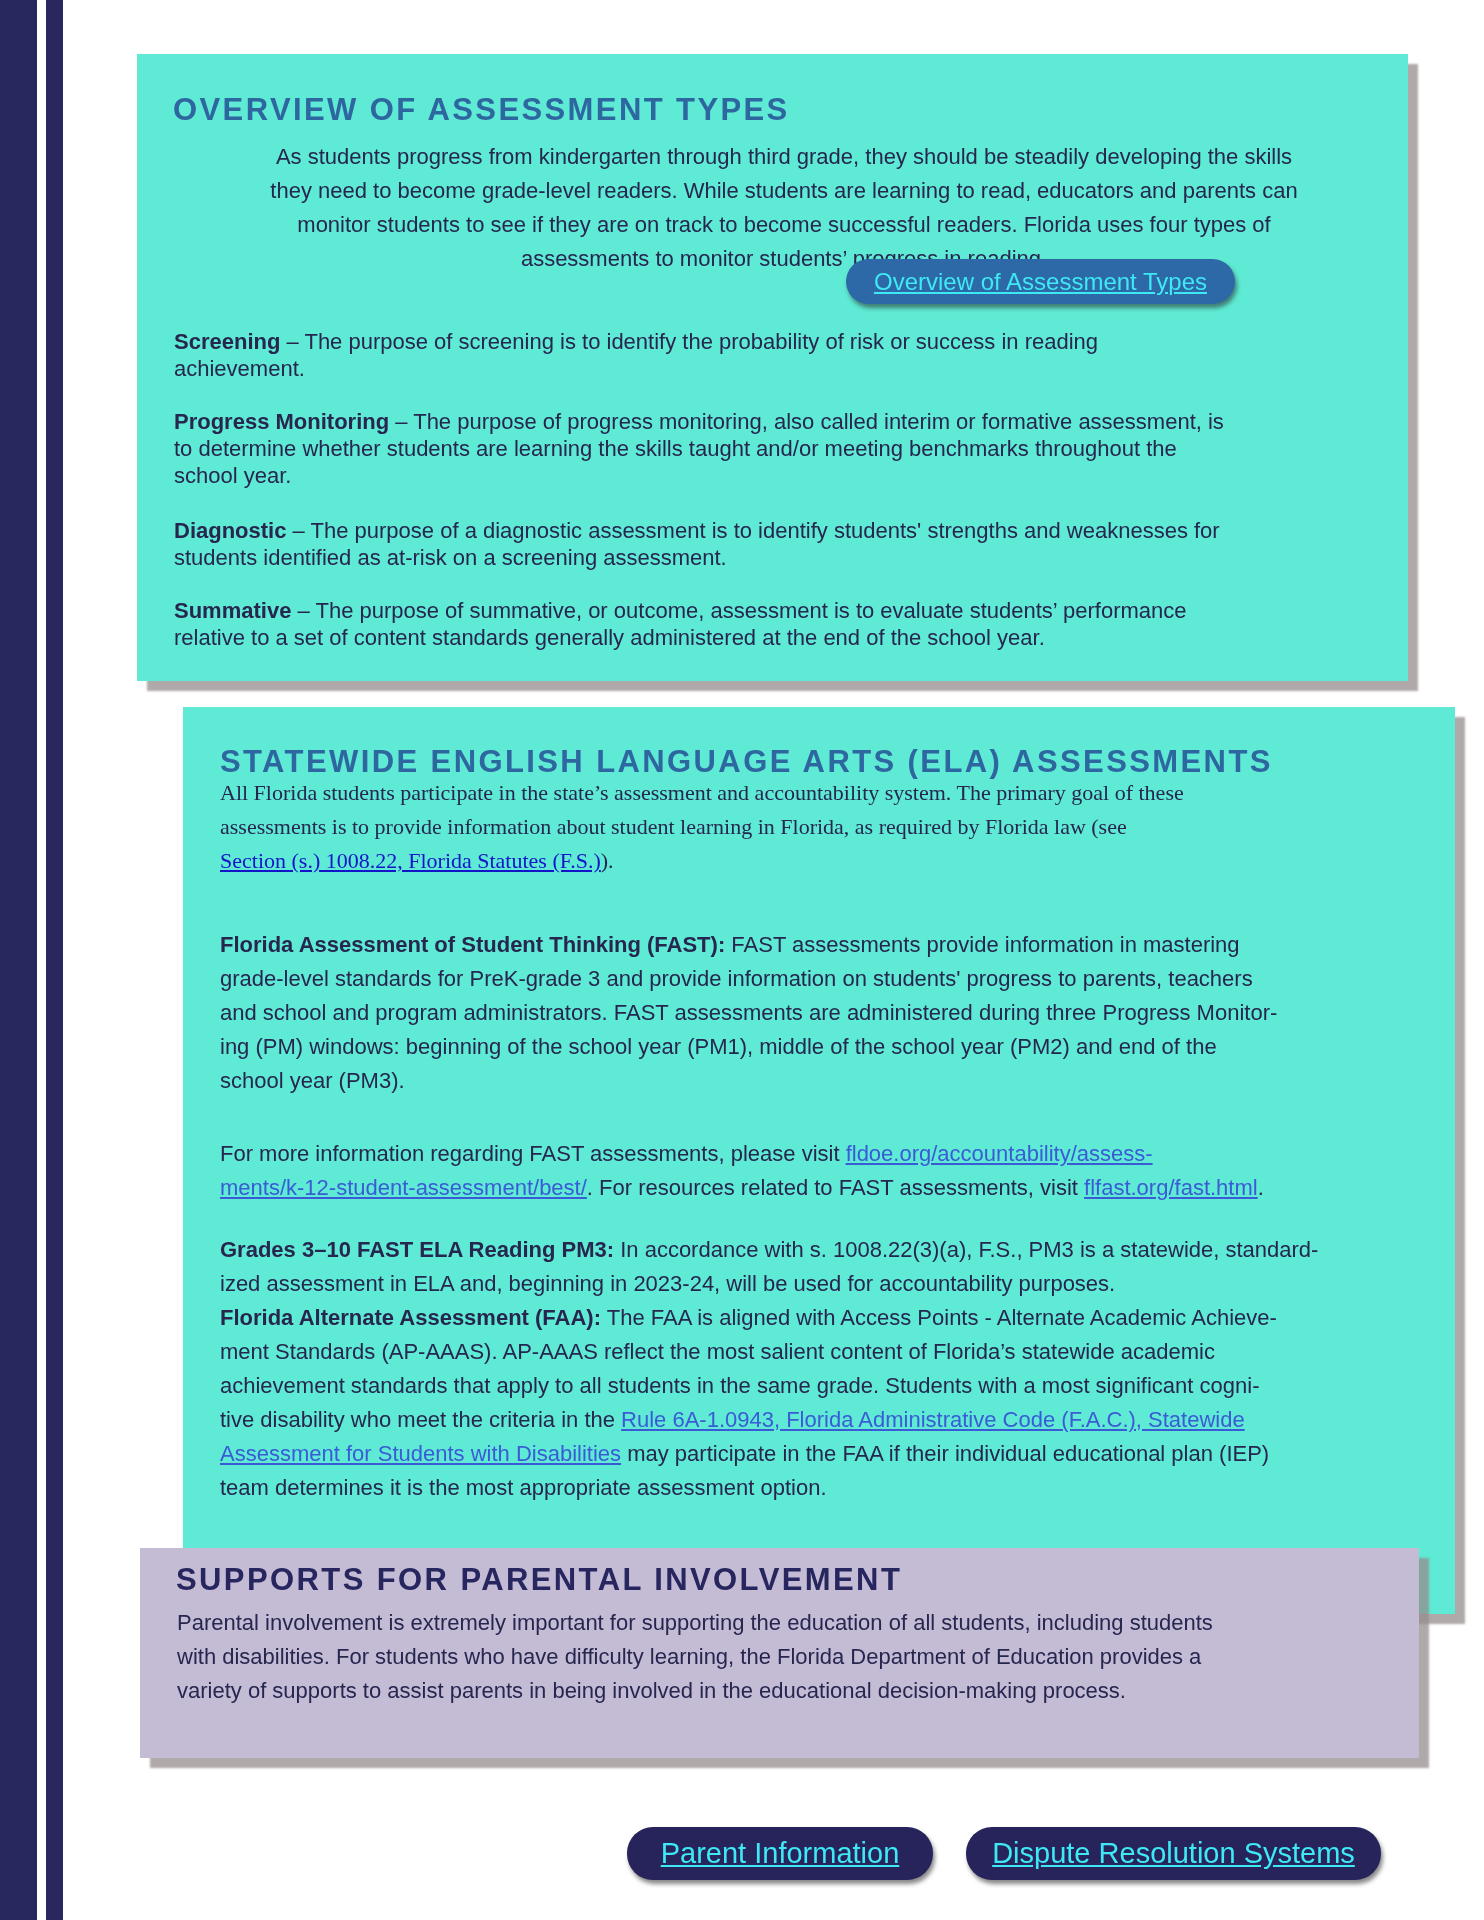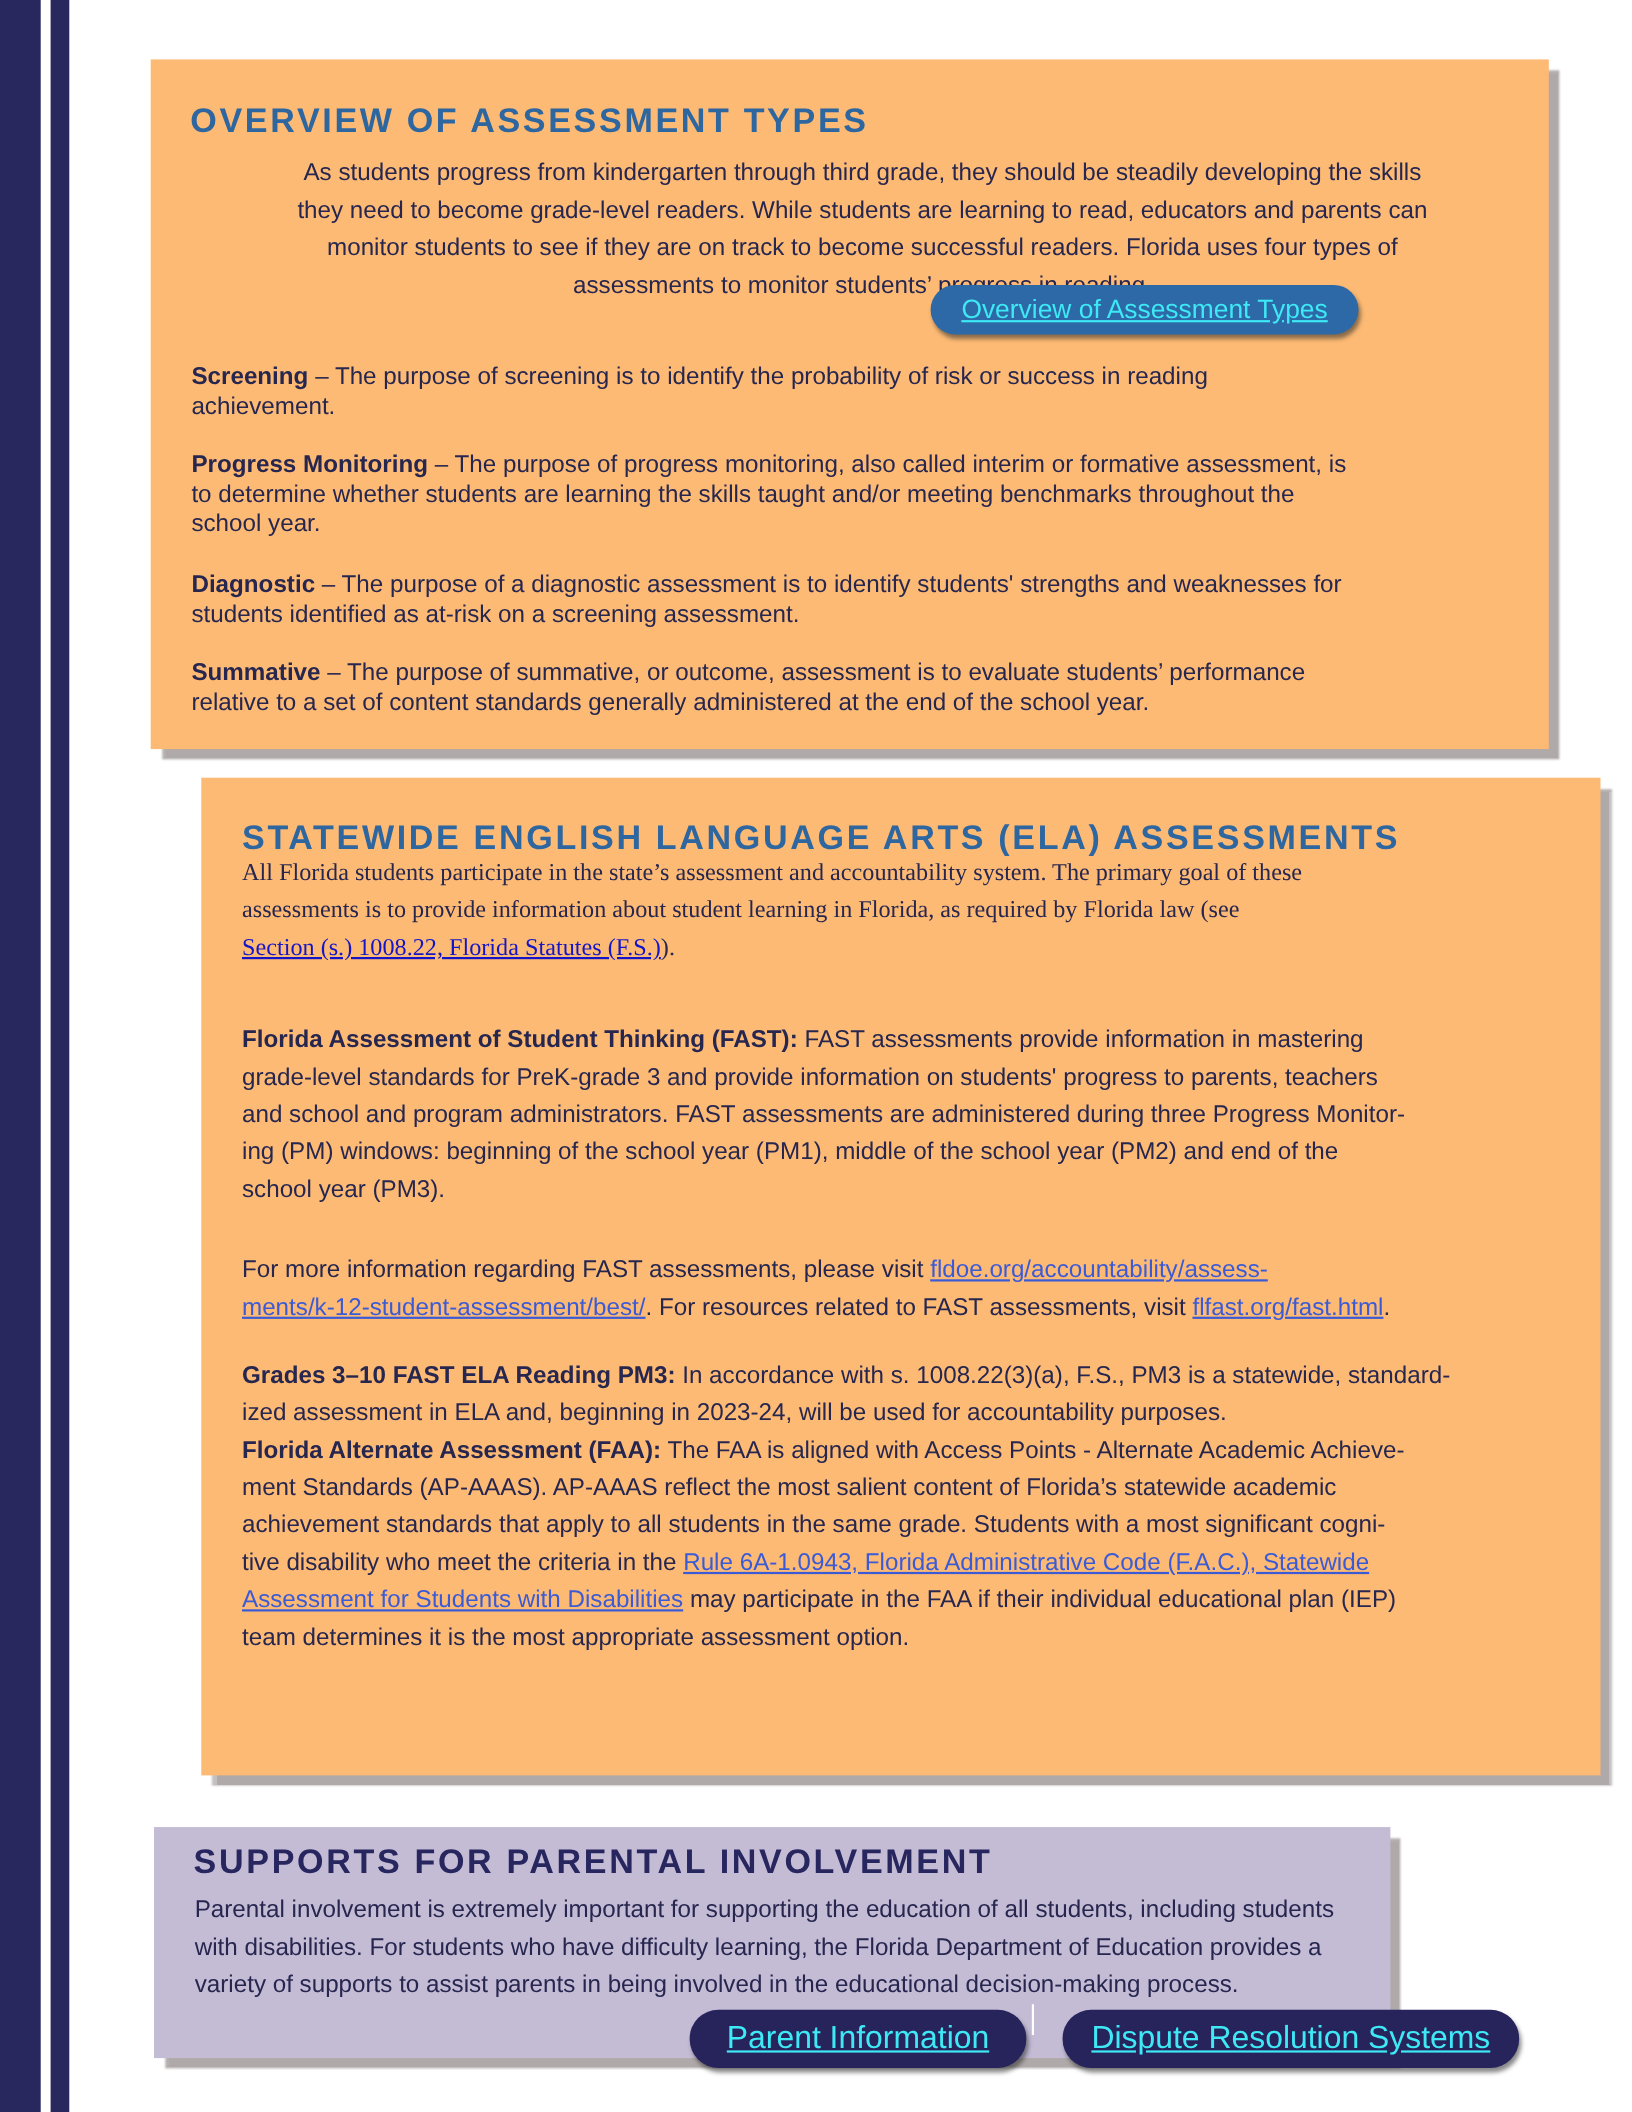--- a/index.html
+++ b/index.html
@@ -7,26 +7,26 @@
     width: 1484px; height: 1920px; position: relative; overflow: hidden;
     background: #ffffff;
     font-family: "Liberation Sans", "DejaVu Sans", sans-serif;
     color: #26264f;
   }
   .bar { position: absolute; top: 0; height: 1920px; background: #29285e; }
   .bar1 { left: 0; width: 37px; }
   .bar2 { left: 46px; width: 17px; }
 
   .panel { position: absolute; box-shadow: 10px 10px 2px rgba(150,140,140,0.75); }
-  .panel-blue { background: #fdba74; }
+  .panel-blue { background: #5eead4; }
   .panel-purple { background: #c4bbd5; }
 
   .p1 { left: 137px; top: 54px; width: 1271px; height: 627px; }
   .p2 { left: 139px; top: 707px; width: 1272px; height: 907px; margin-left: 44px; }
-  .p3 { left: 140px; top: 1661px; width: 1124px; height: 210px; }
+  .p3 { left: 140px; top: 1548px; width: 1279px; height: 210px; }
 
   .heading {
     position: absolute; margin: 0; font-weight: bold; letter-spacing: 2.4px;
     font-size: 31px; line-height: 40px; color: #2e66a0;
   }
   .heading.dark { color: #27265e; }
 
   .text { position: absolute; margin: 0; font-size: 22px; color: #26264f; }
   .lh34 { line-height: 34px; }
   .lh27 { line-height: 27px; }

